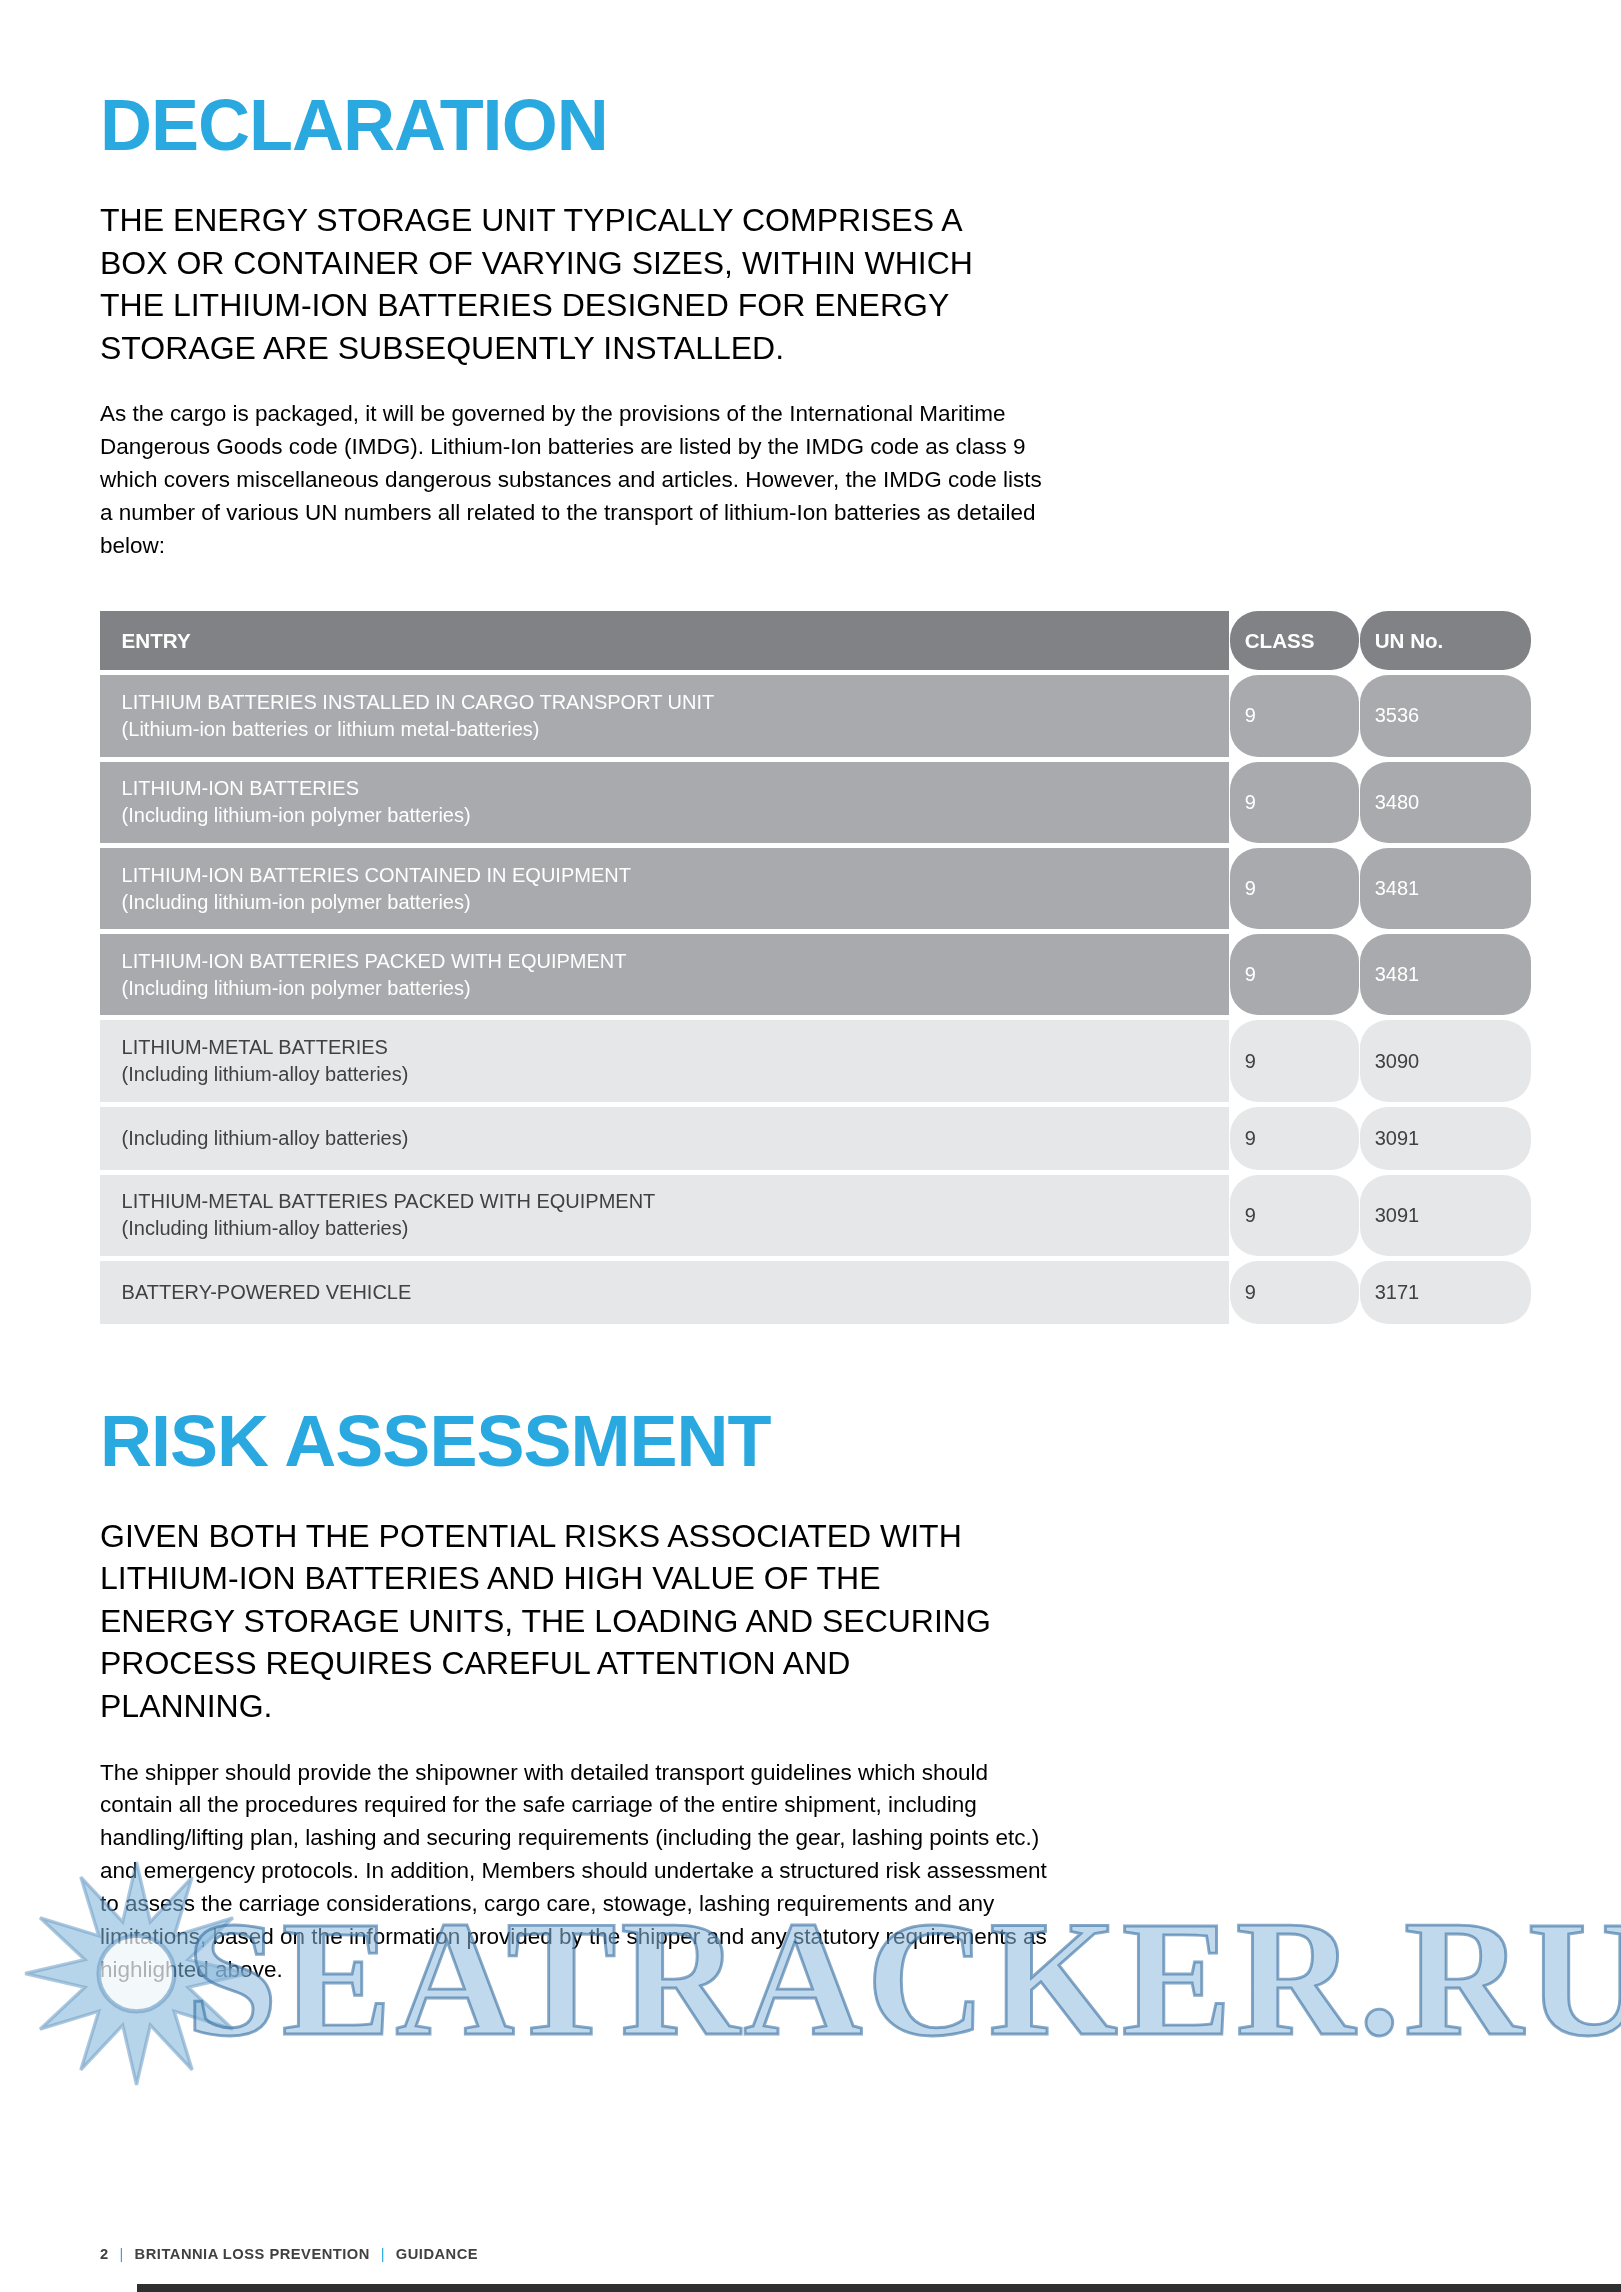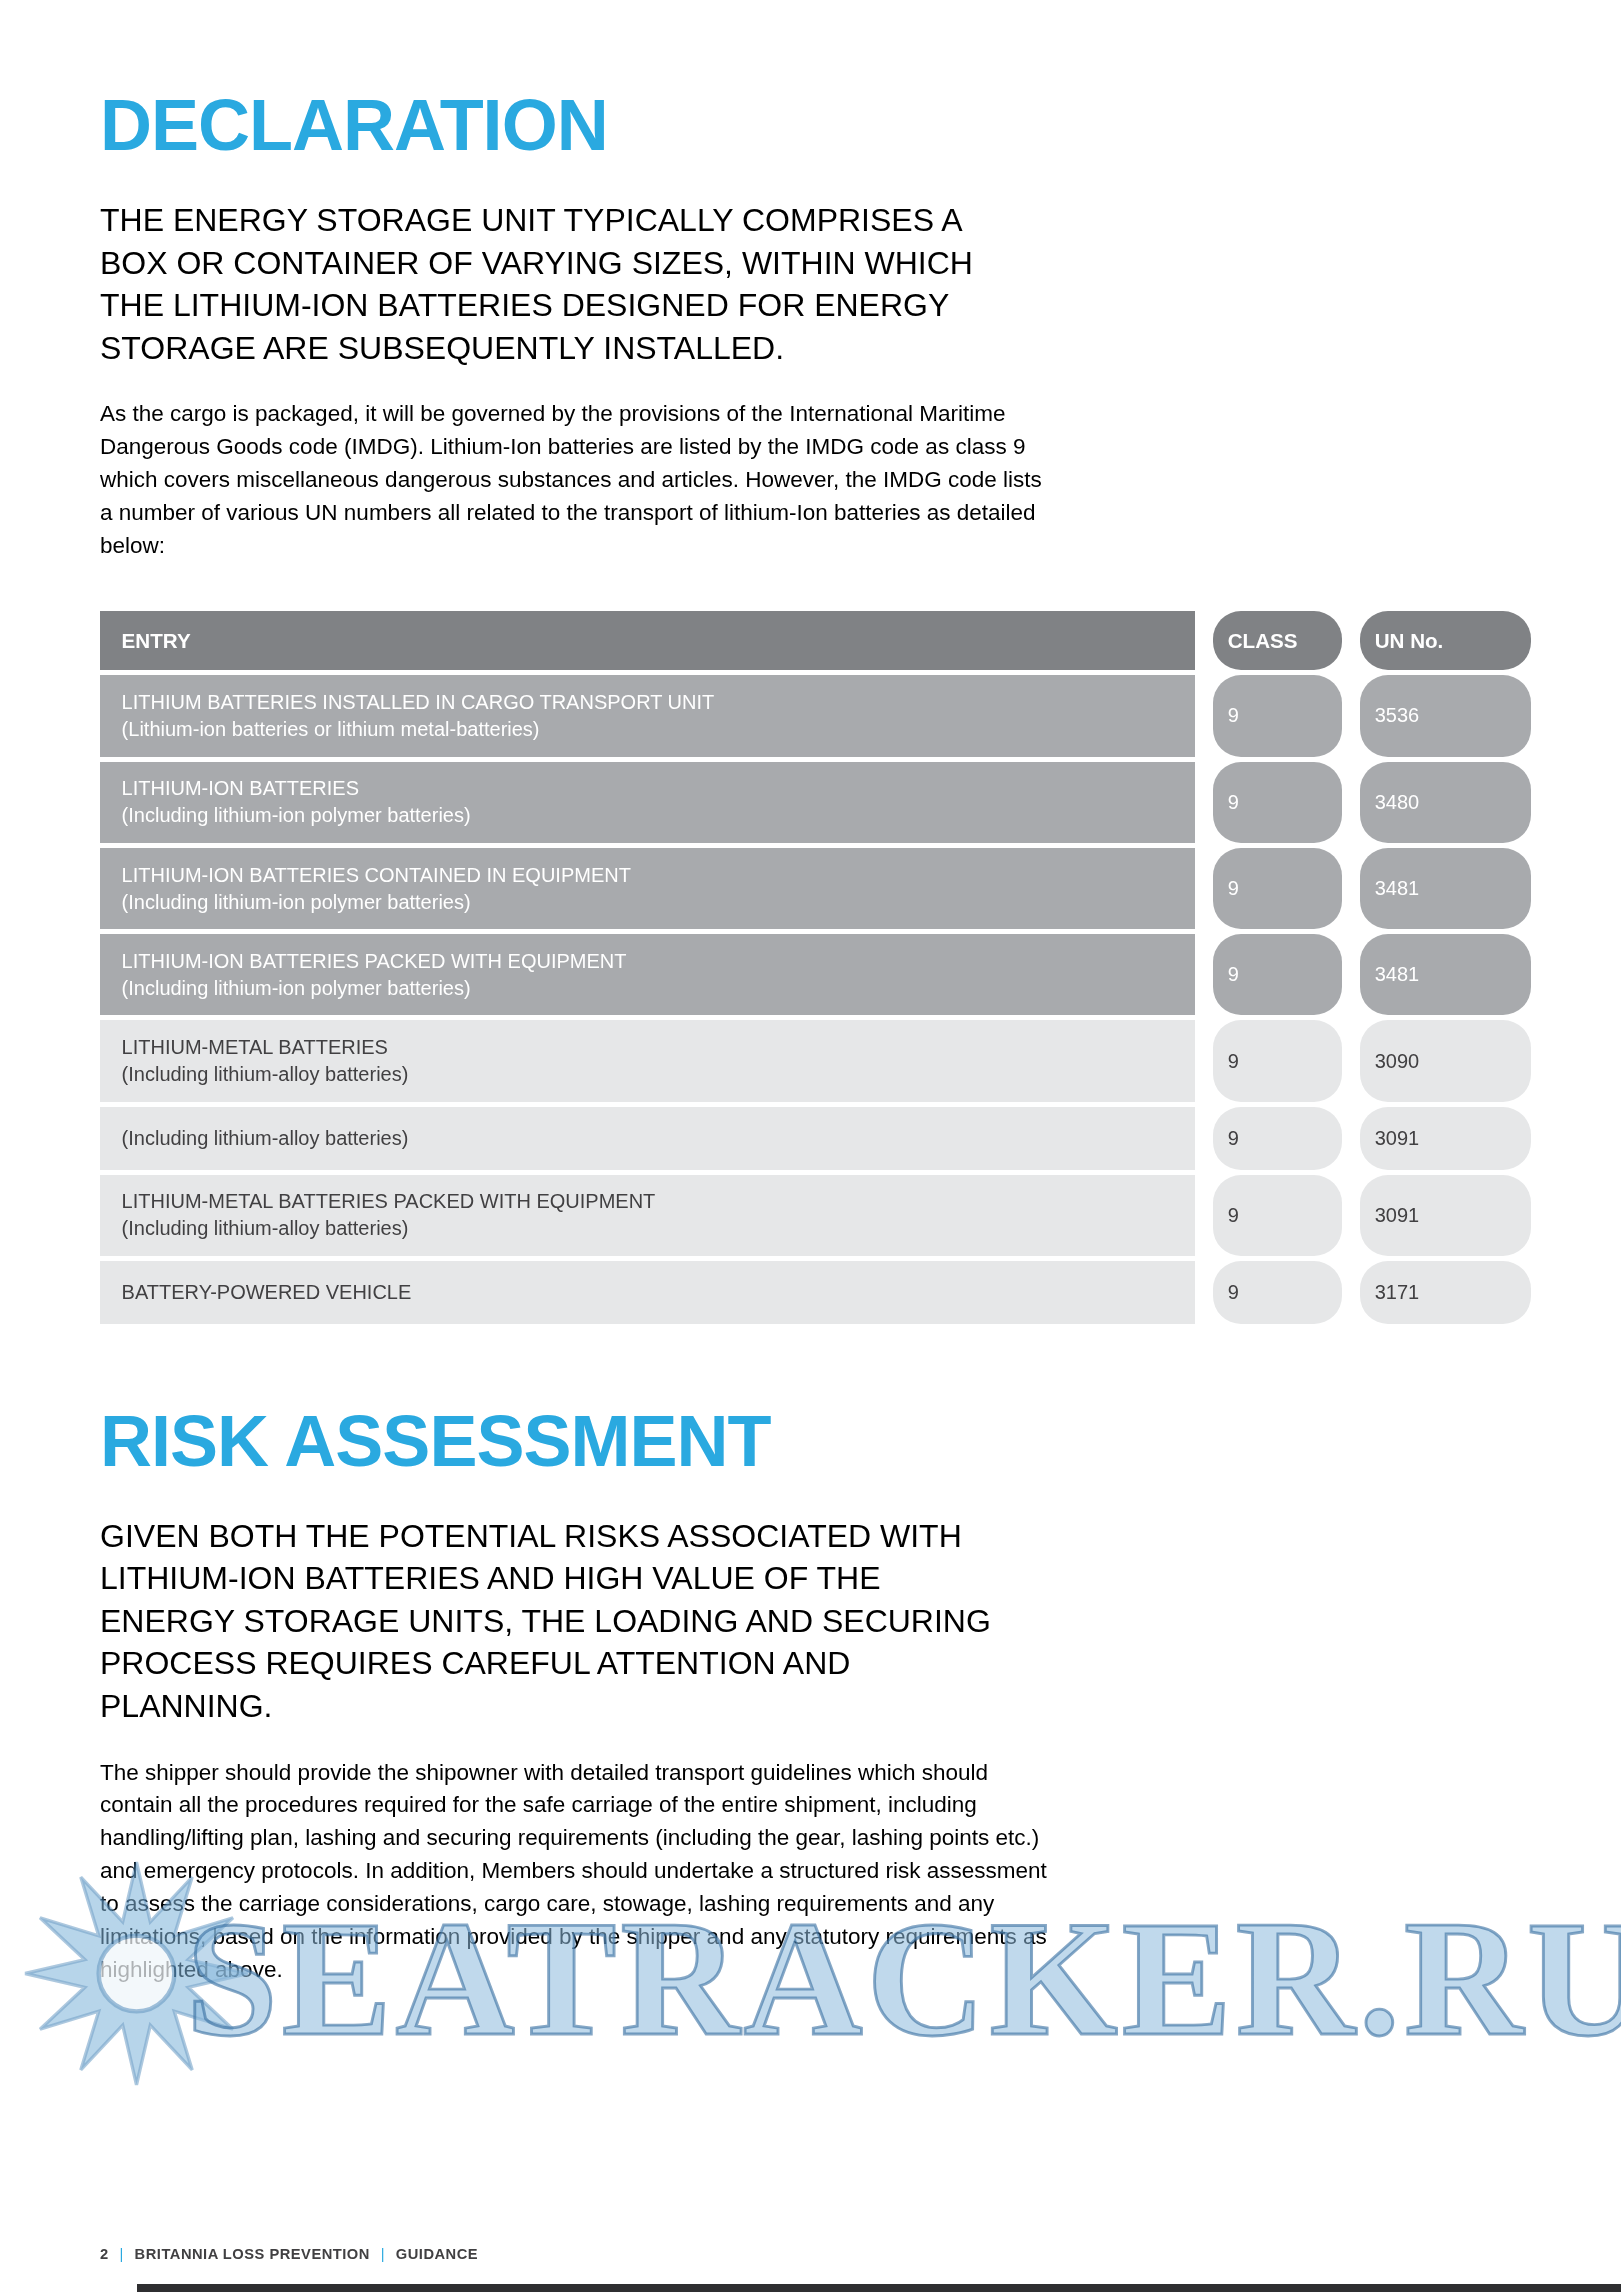--- a/index.html
+++ b/index.html
@@ -35,21 +35,21 @@
     color:#000000;
     max-width:956px;
     margin:29px 0 0 0;
   }
 
   
   .imdg-table { margin-top:49px; }
   .trow {
     display:grid;
     grid-template-columns: 1fr 129px 171px;
-    column-gap:18px;
+    column-gap:1px;
     margin-bottom:4.9px;
   }
   .trow .cell {
     display:flex;
     flex-direction:column;
     justify-content:center;
   }
   .thead .cell {
     background:#808285;
     color:#ffffff;

